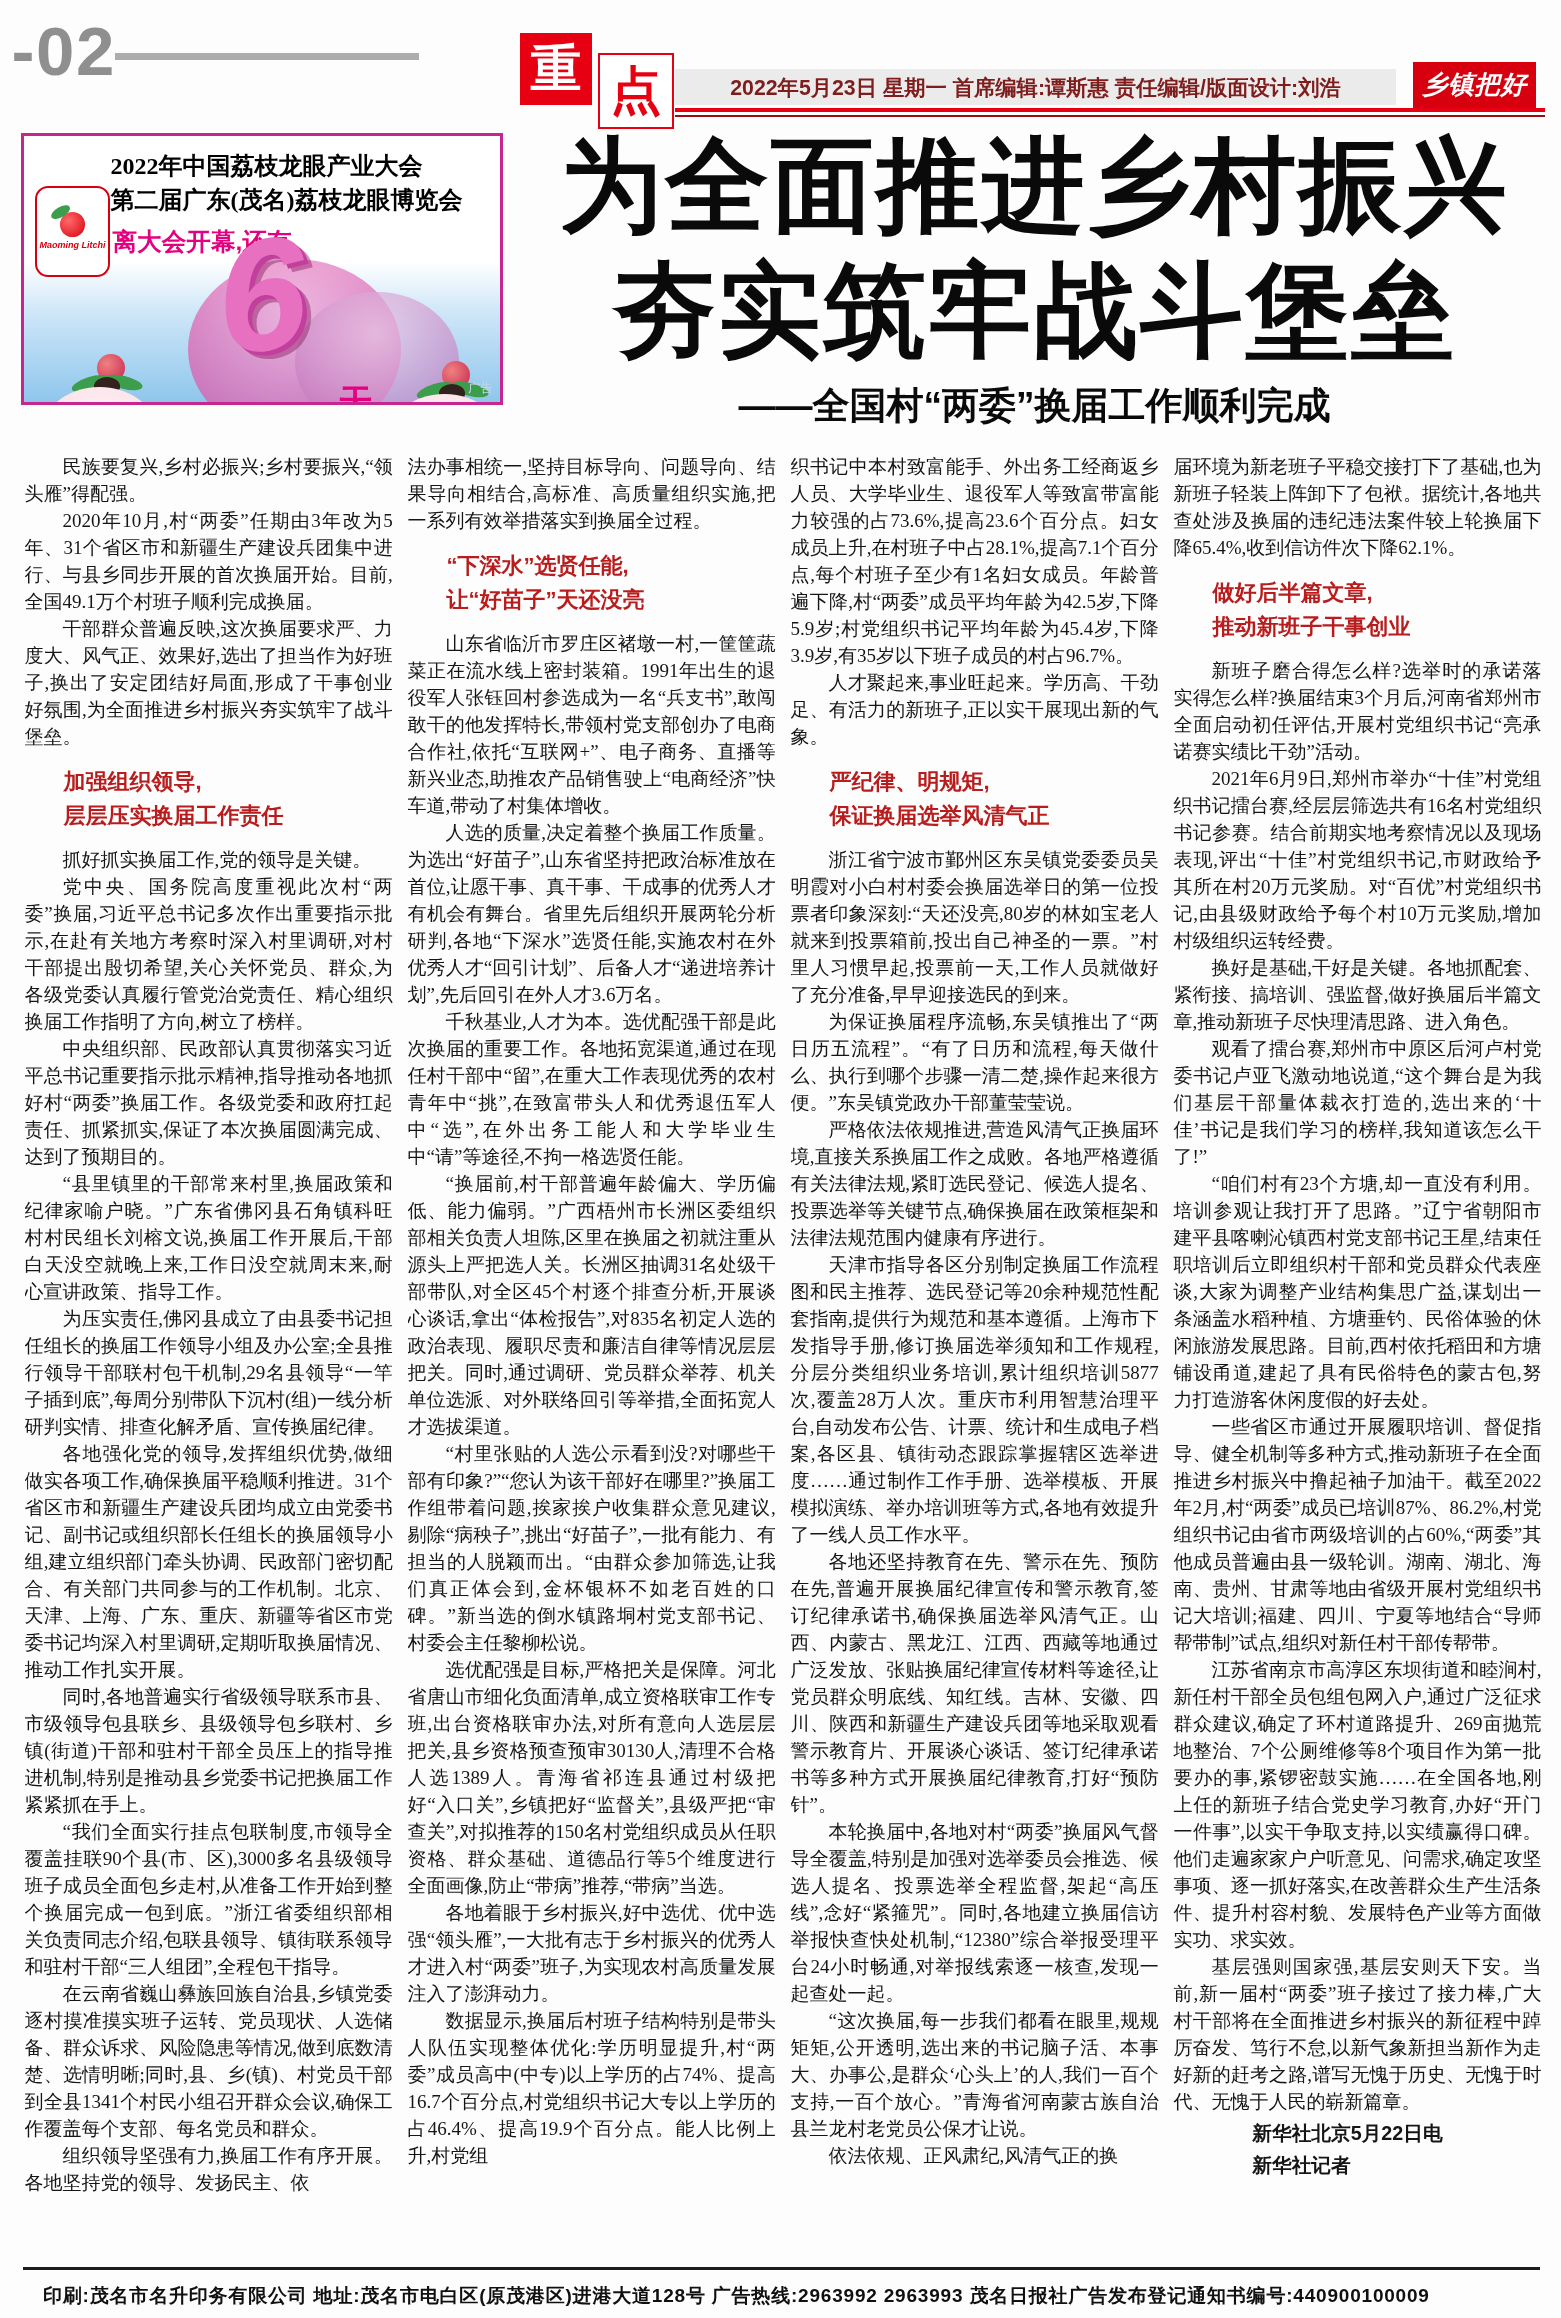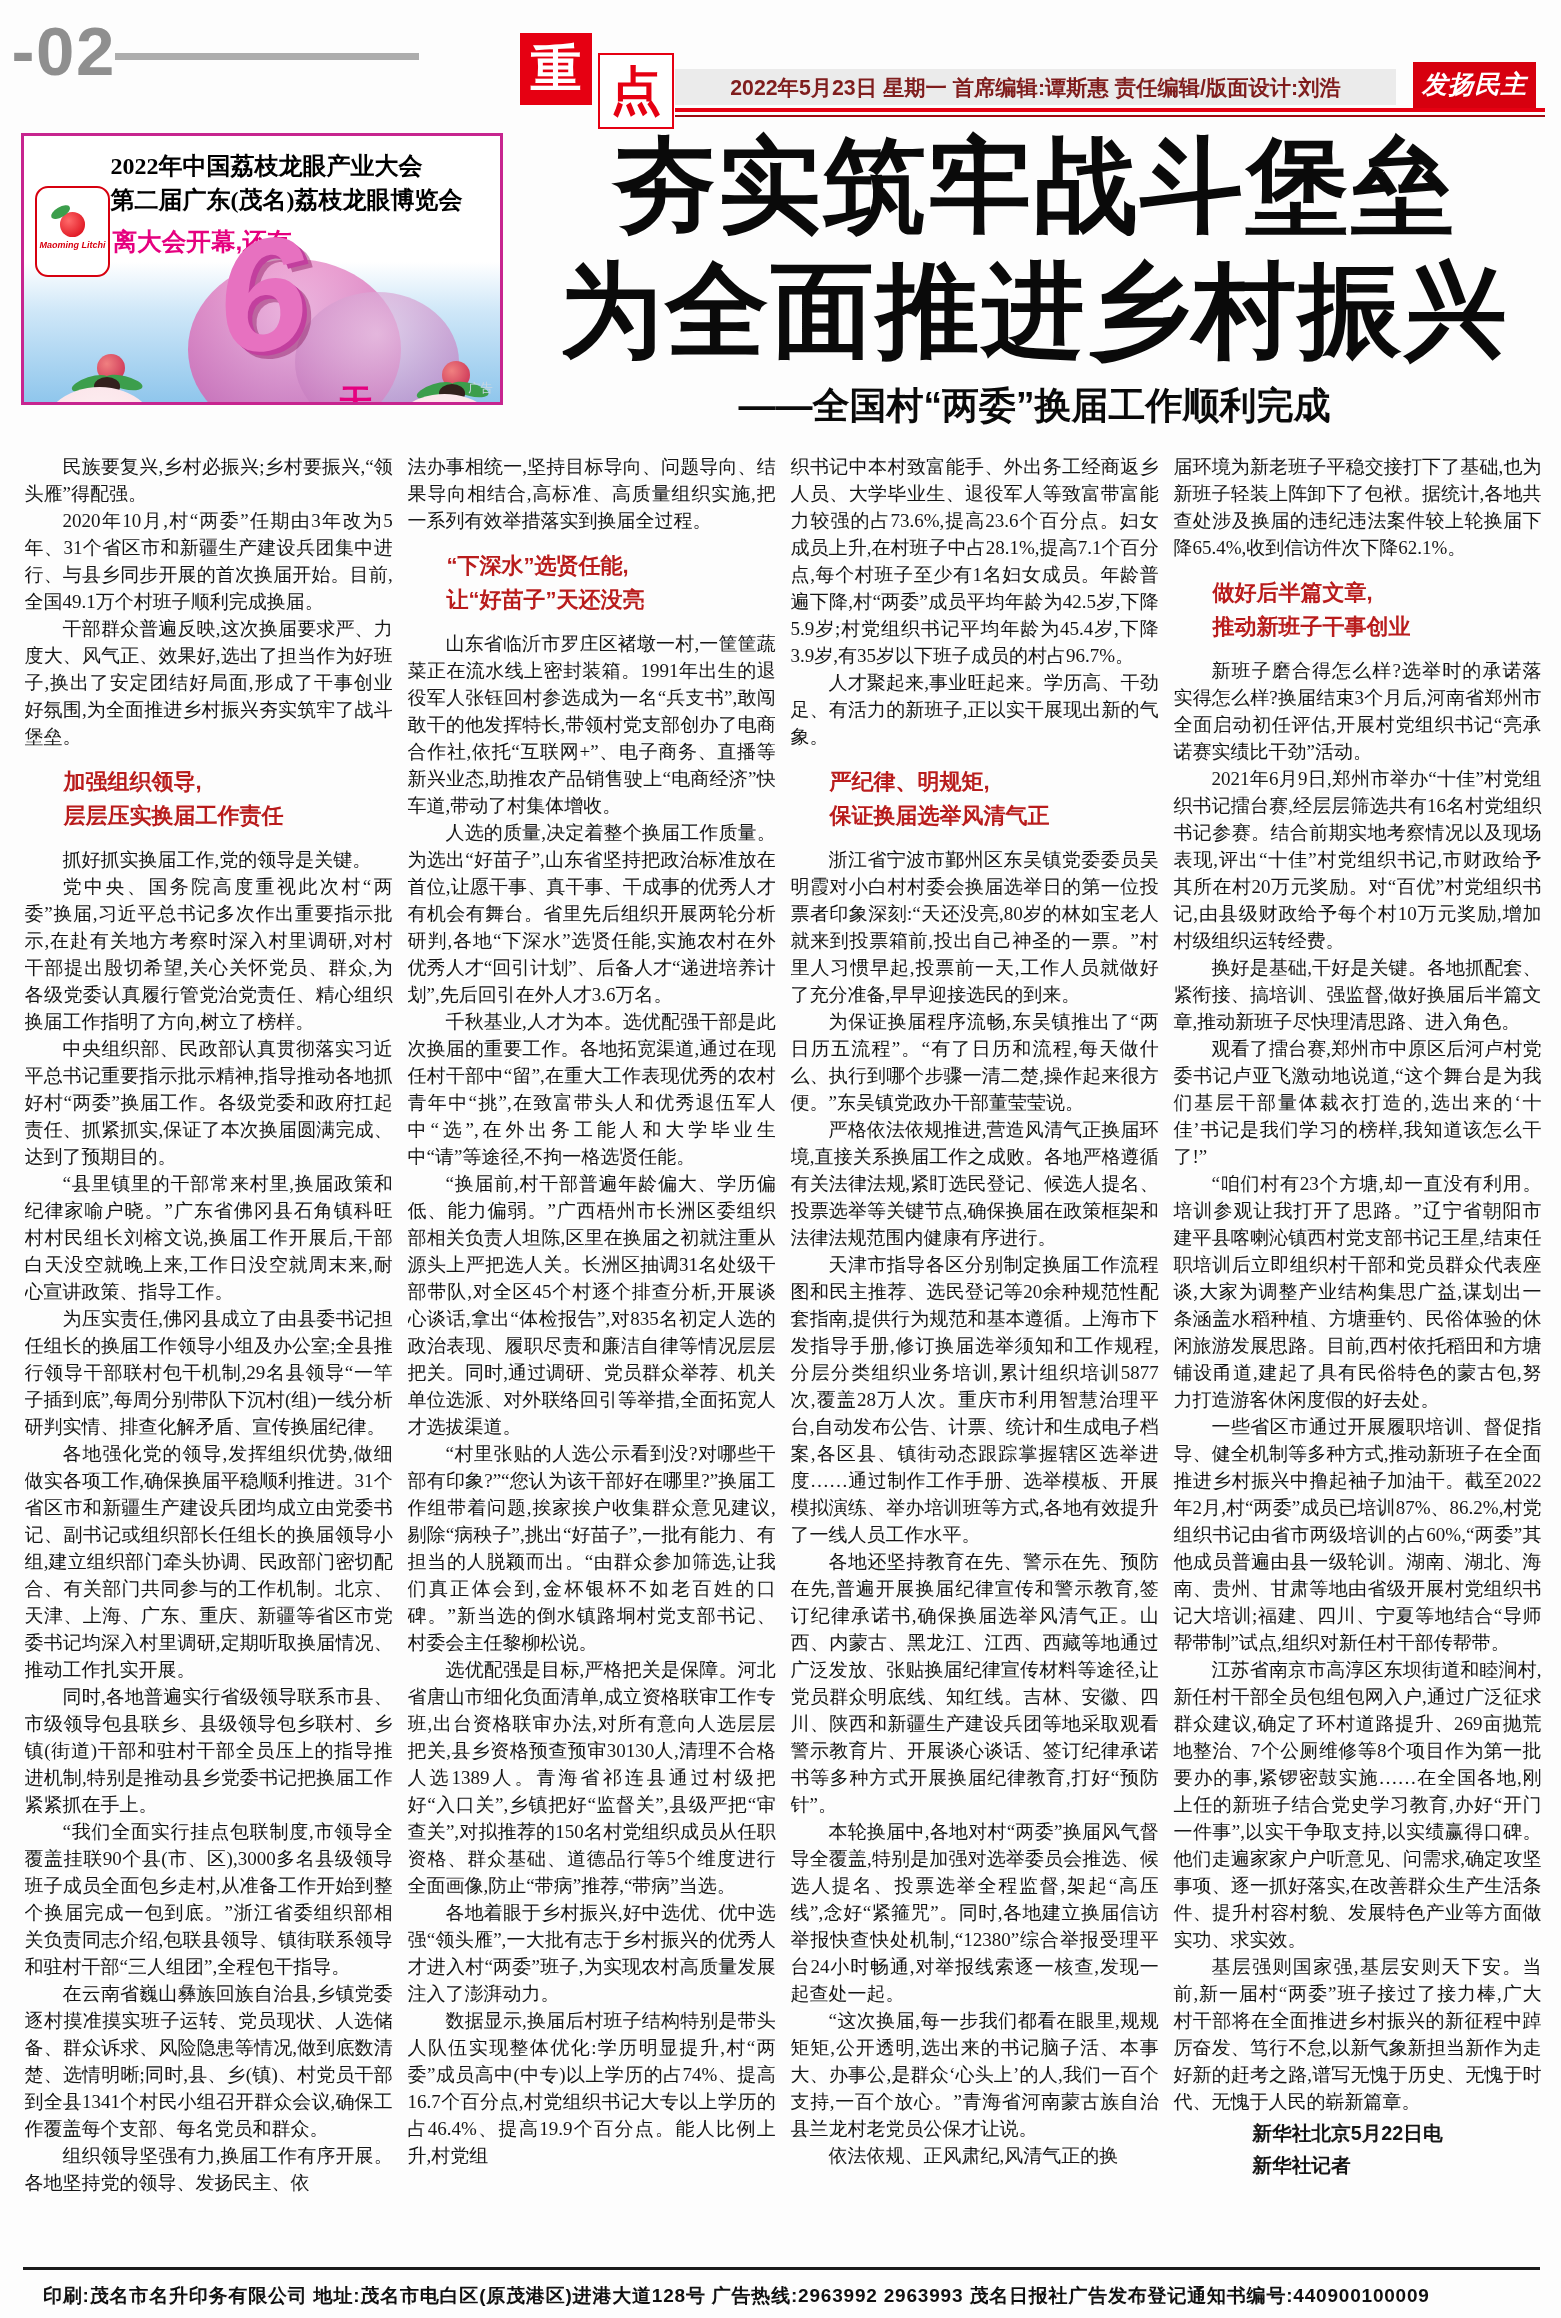--- a/index.html
+++ b/index.html
@@ -81,21 +81,21 @@
 <div id="page">
 
   <div class="page-num">-02</div>
   <div class="page-num-line"></div>
   <div class="sec-box red">重</div>
   <div class="sec-box white">点</div>
   <div class="date-bar">
     <span>2022年5月23日 星期一 首席编辑:谭斯惠 责任编辑/版面设计:刘浩</span>
   </div>
   <div class="masthead">
-    <span>发扬民主</span>
+    <span>乡镇把好</span>
   </div>
   <div class="red-rule"></div>
   <div class="red-rule2"></div>
 
   <div class="ad">
     <div class="ad-bg-blue"></div>
     <div class="ad-hill hill1"></div>
     <div class="ad-hill hill2"></div>
 
     <div class="ad-logo">
@@ -141,22 +141,22 @@
         
         
       </div>
 
     </div>
 
     <div class="ad-tag">广告</div>
   </div>
 
   <div class="headline">
+    <div class="h1">为全面推进乡村振兴</div>
     <div class="h1">夯实筑牢战斗堡垒</div>
-    <div class="h1">为全面推进乡村振兴</div>
     <div class="sub">——全国村“两委”换届工作顺利完成</div>
   </div>
 
   <div class="article">
       <div class="col">
         <p>民族要复兴,乡村必振兴;乡村要振兴,“领头雁”得配强。</p>
         <p>2020年10月,村“两委”任期由3年改为5年、31个省区市和新疆生产建设兵团集中进行、与县乡同步开展的首次换届开始。目前,全国49.1万个村班子顺利完成换届。</p>
         <p>干部群众普遍反映,这次换届要求严、力度大、风气正、效果好,选出了担当作为好班子,换出了安定团结好局面,形成了干事创业好氛围,为全面推进乡村振兴夯实筑牢了战斗堡垒。</p>
         <div class="h">
           <div>加强组织领导,</div>

